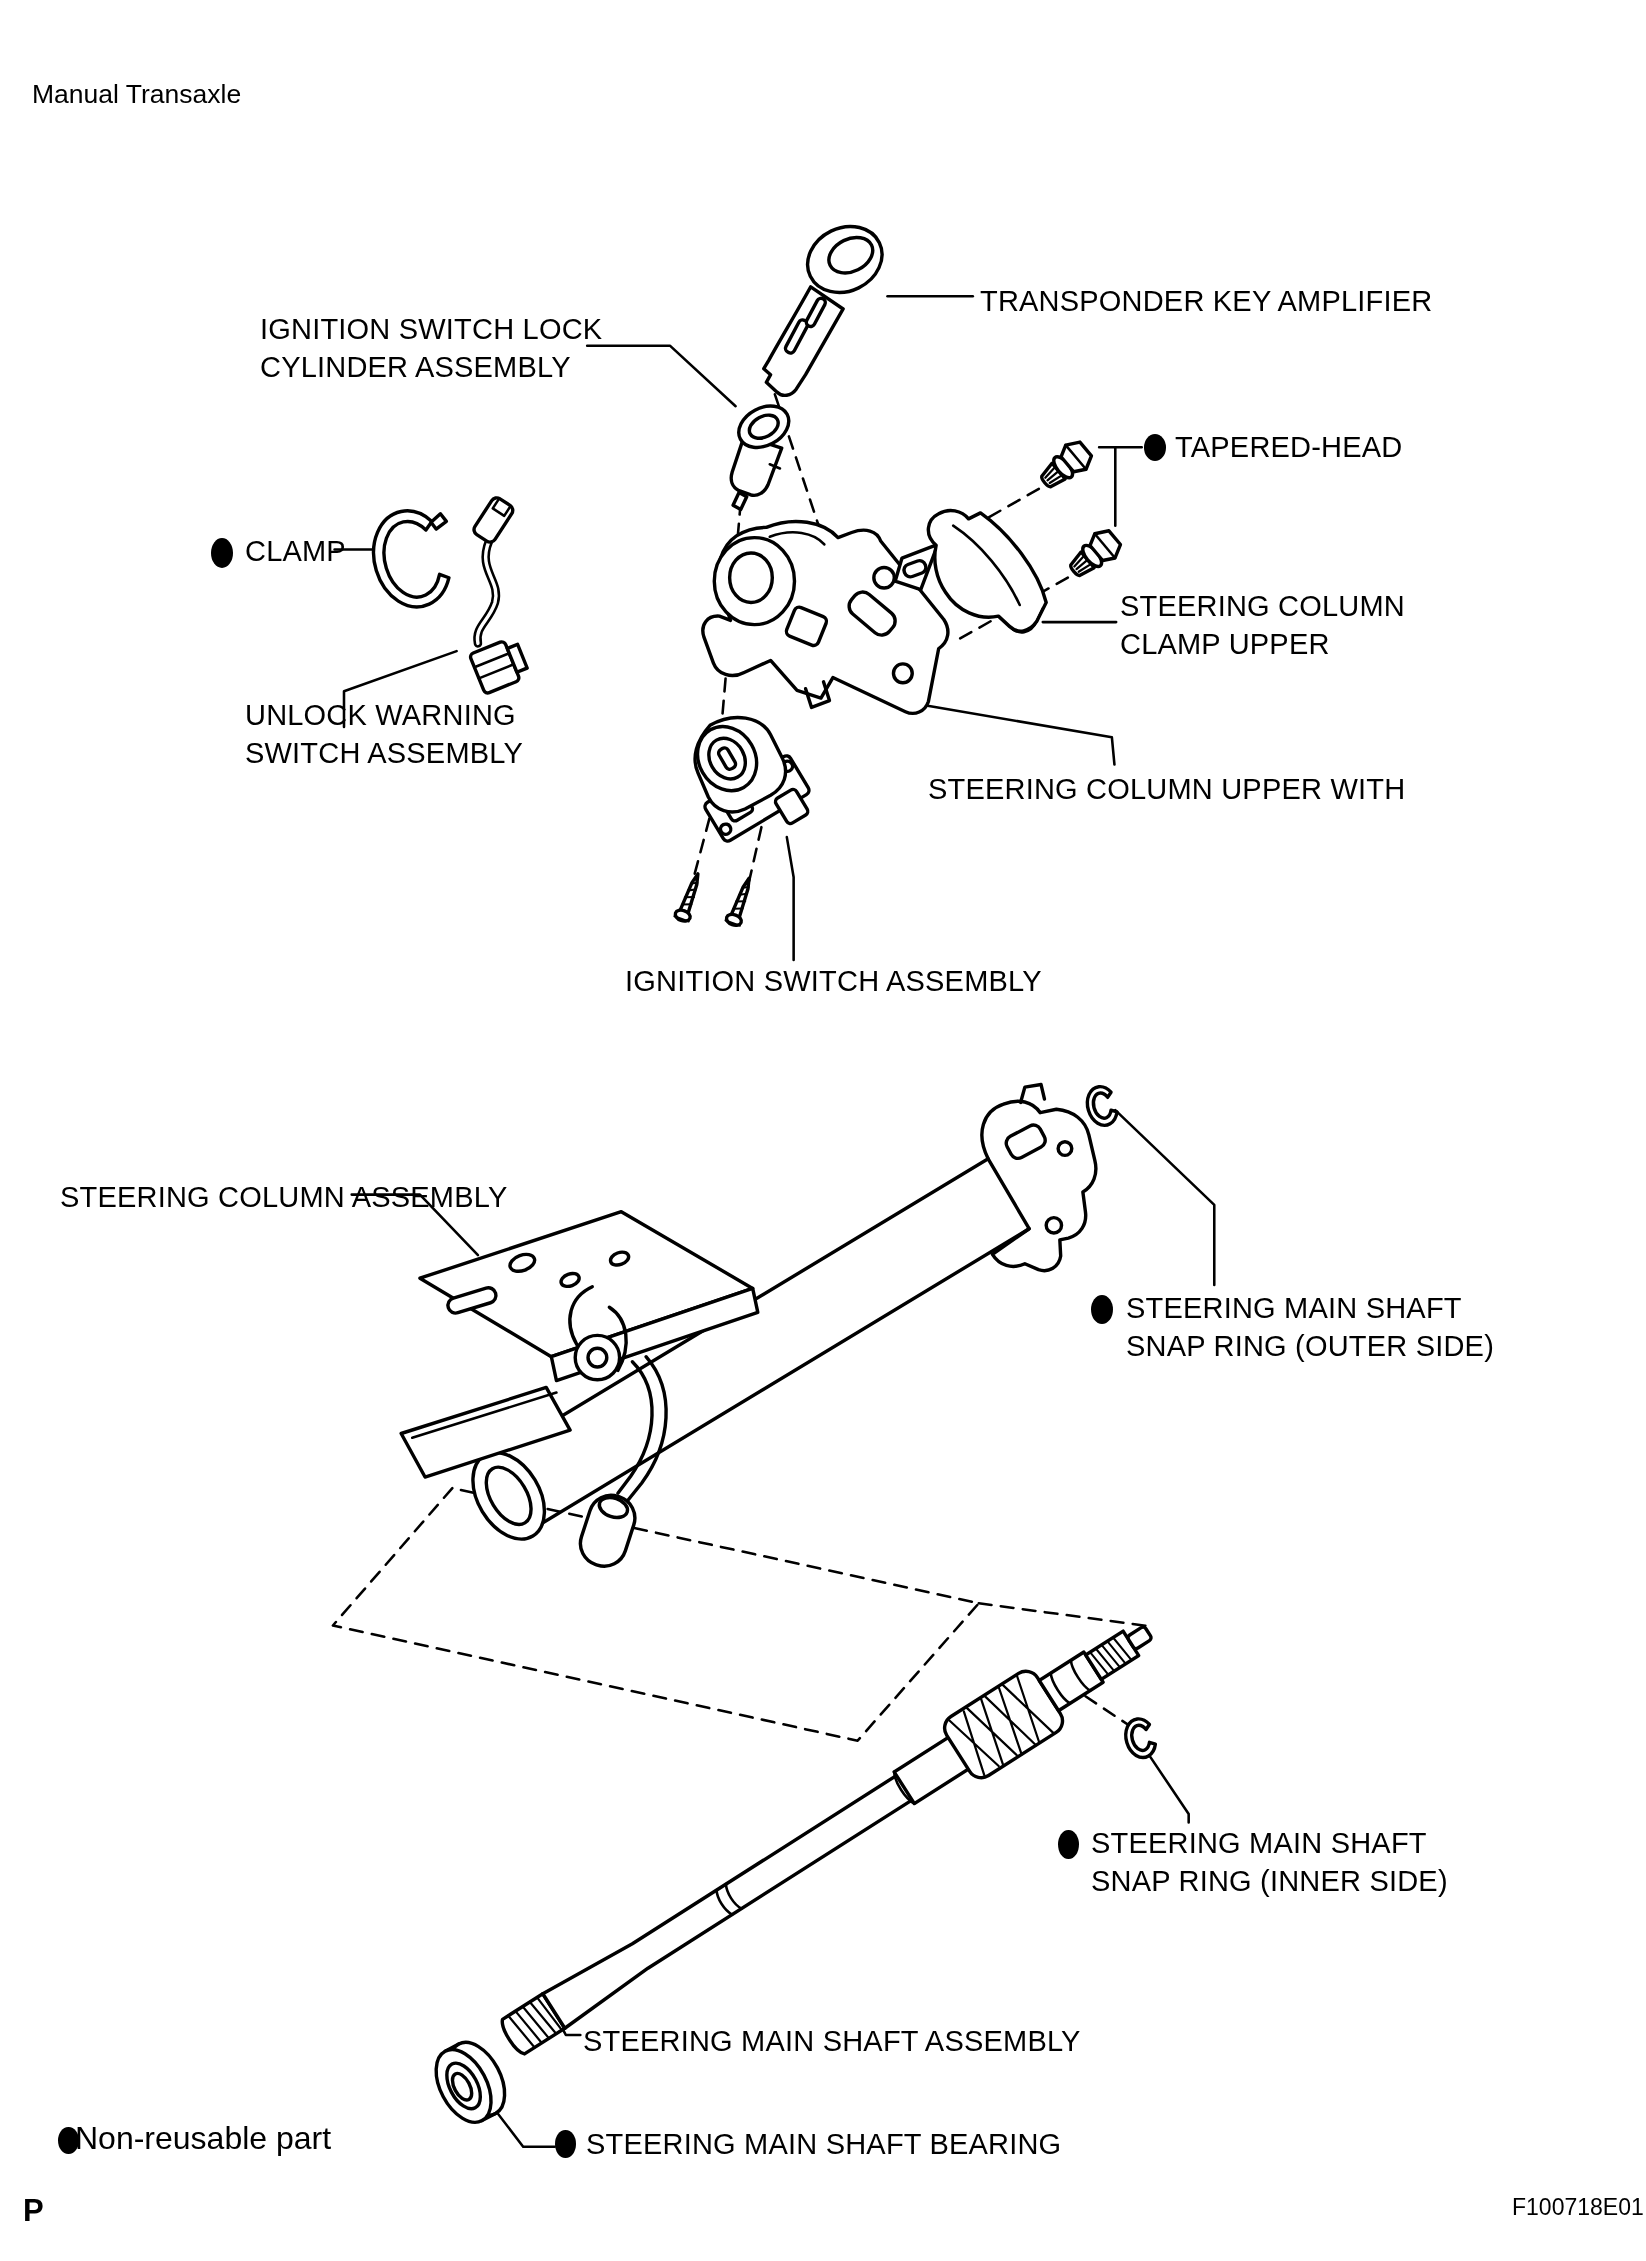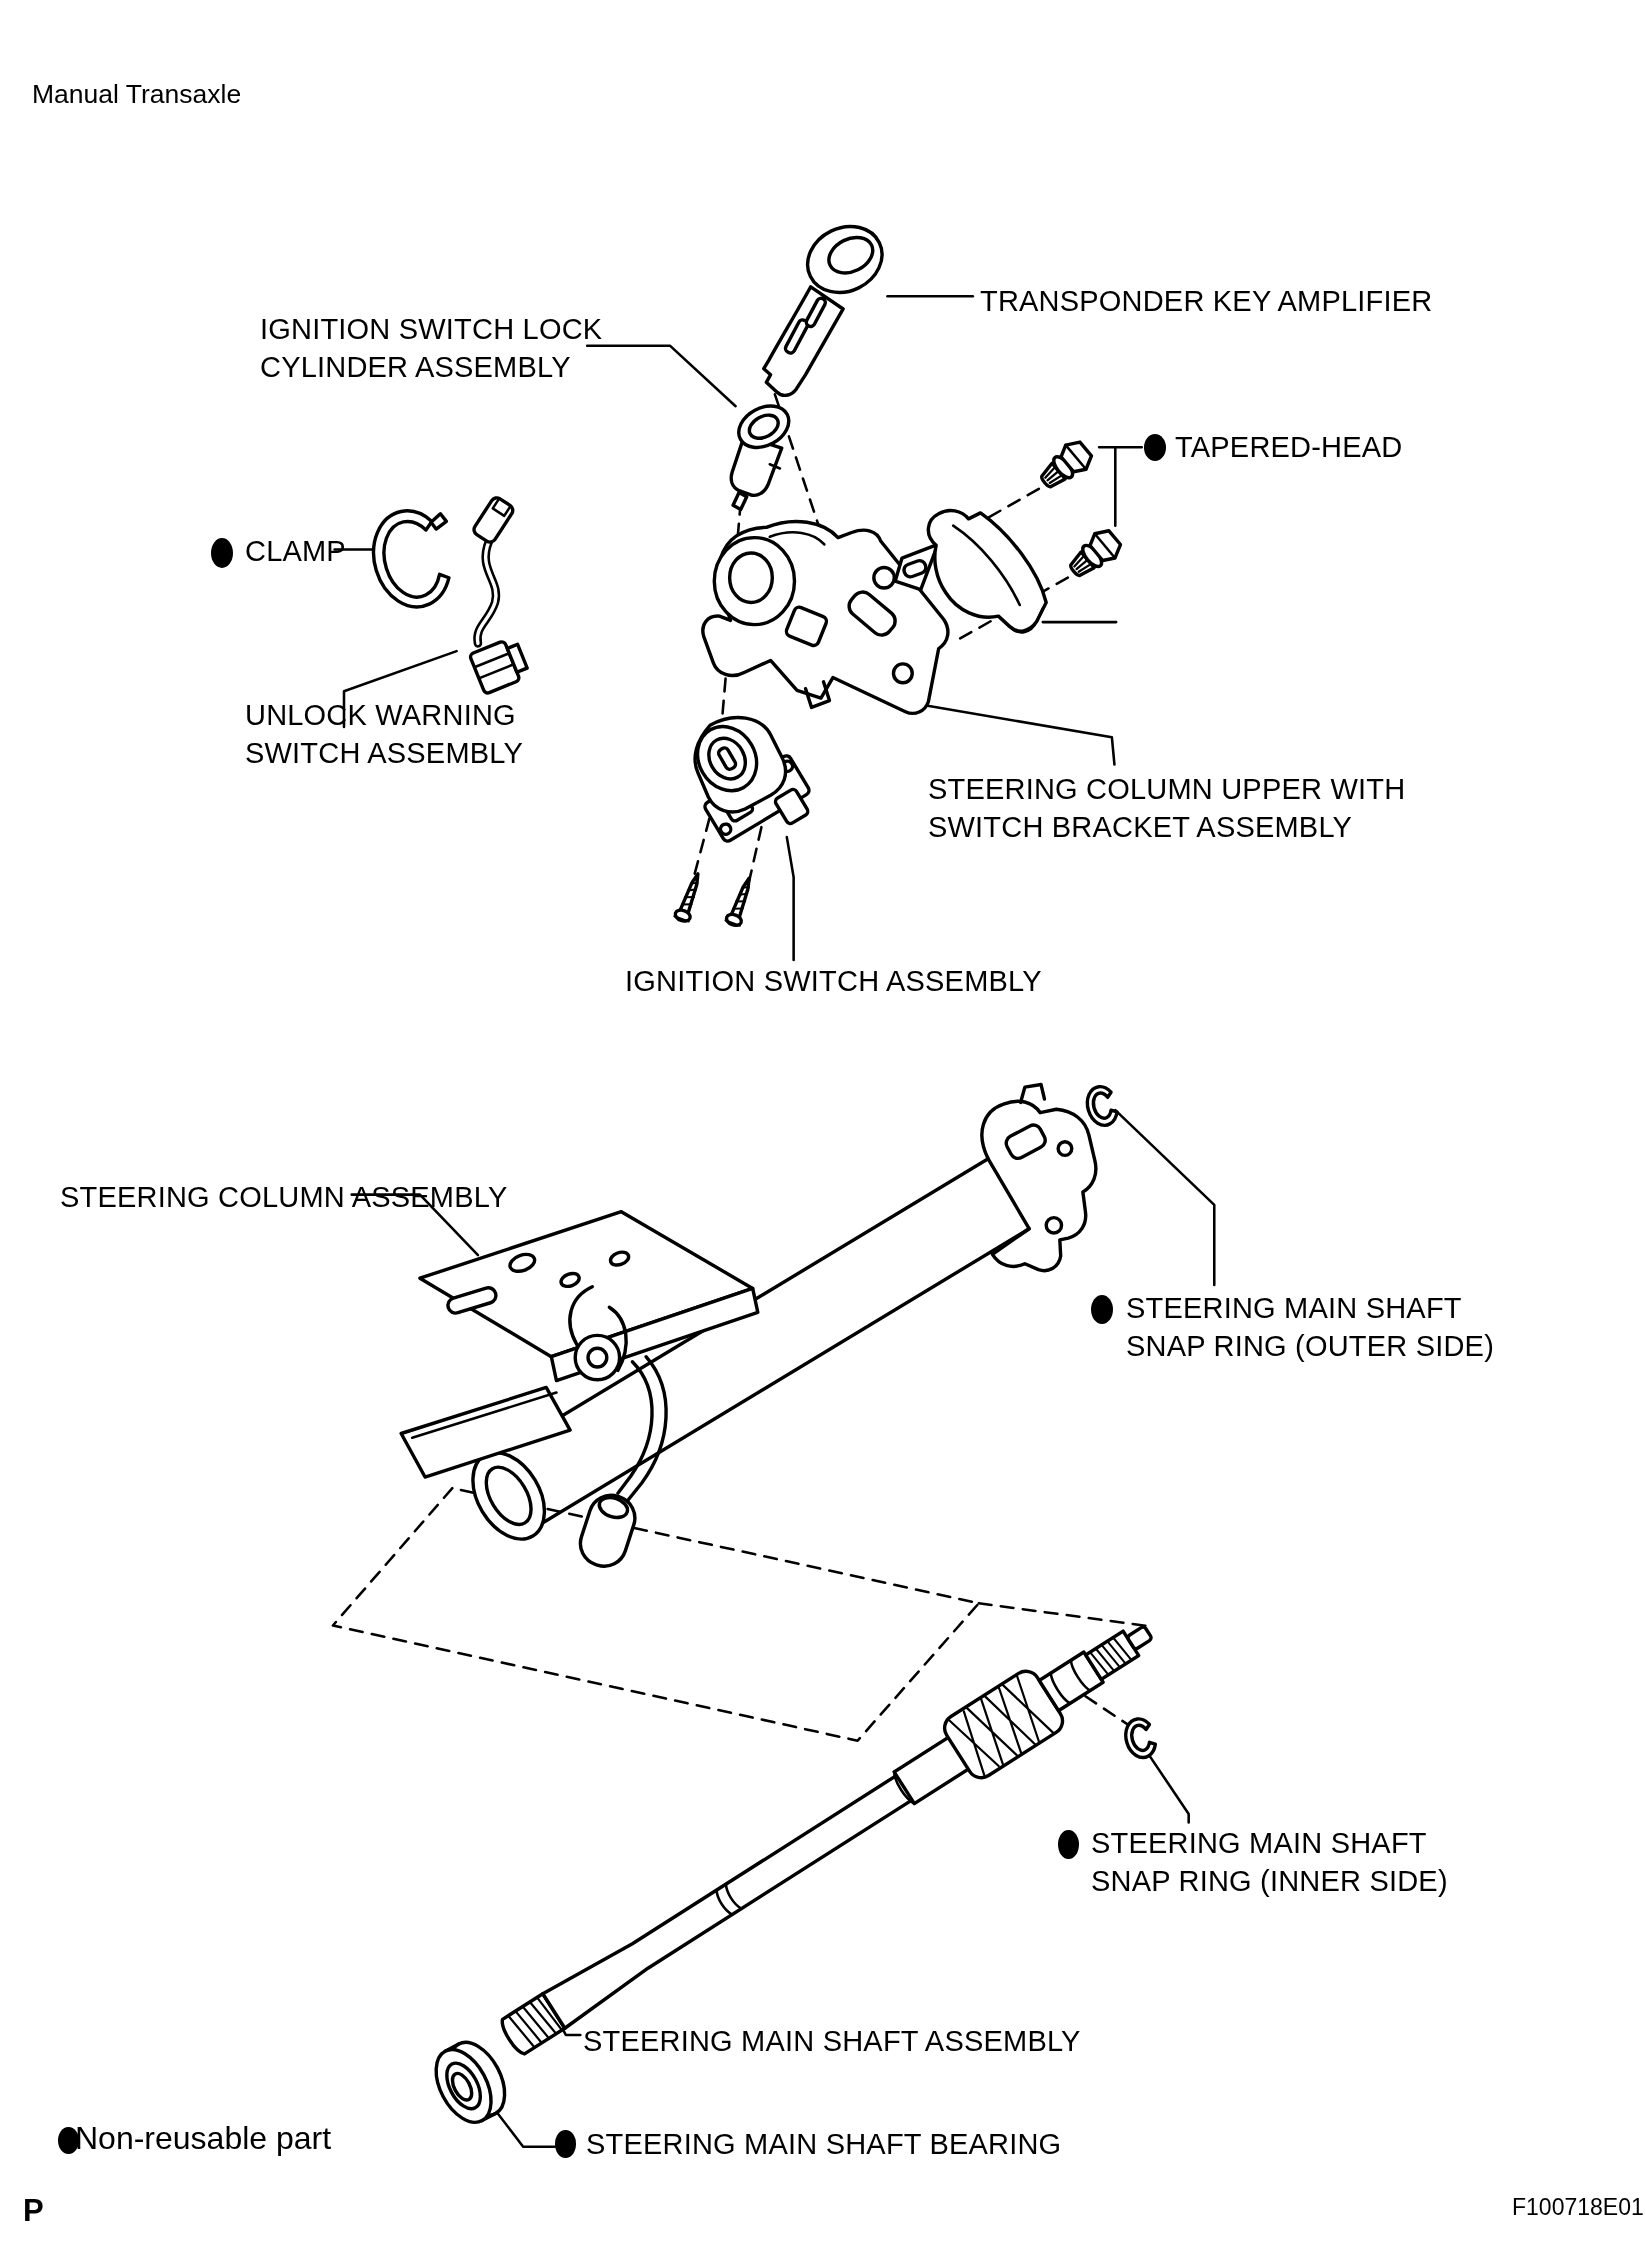--- a/index.html
+++ b/index.html
@@ -241,29 +241,32 @@
   </div>
 
   <div class="lbl" style="left:980px;top:258px">TRANSPONDER KEY AMPLIFIER</div>
 
   <span class="bullet" style="left:1144px;top:410px;width:22px;height:26.5px"></span>
   <div class="lbl" style="left:1175px;top:404px">TAPERED-HEAD</div>
 
   <span class="bullet" style="left:211px;top:514px;width:22px;height:30px"></span>
   <div class="lbl" style="left:245px;top:508px">CLAMP</div>
 
+  <div class="lbl" style="left:1120px;top:563px">
+    <div>STEERING COLUMN</div>
+    <div>CLAMP UPPER</div>
+  </div>
 
   <div class="lbl" style="left:245px;top:672px">
     <div>UNLOCK WARNING</div>
     <div>SWITCH ASSEMBLY</div>
   </div>
 
   <div class="lbl" style="left:928px;top:746px">
     <div>STEERING COLUMN UPPER WITH</div>
-    <div>SWITCH BRACKET ASSEMBLY</div>
   </div>
 
   <div class="lbl" style="left:60px;top:1154px">STEERING COLUMN ASSEMBLY</div>
 
   <div class="lbl" style="left:625px;top:938px">IGNITION SWITCH ASSEMBLY</div>
 
   <span class="bullet" style="left:1091px;top:1271px;width:22px;height:29px"></span>
   <div class="lbl" style="left:1126px;top:1265px">
     <div>STEERING MAIN SHAFT</div>
     <div>SNAP RING (OUTER SIDE)</div>

